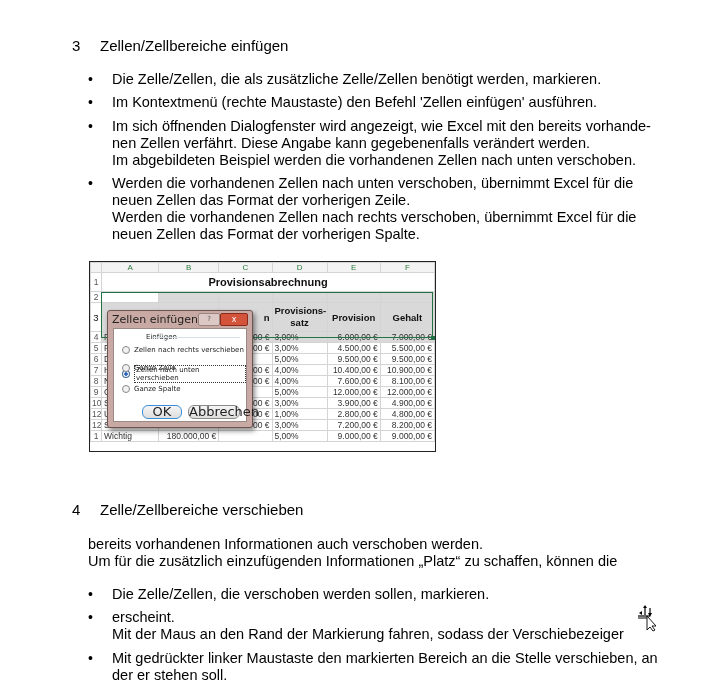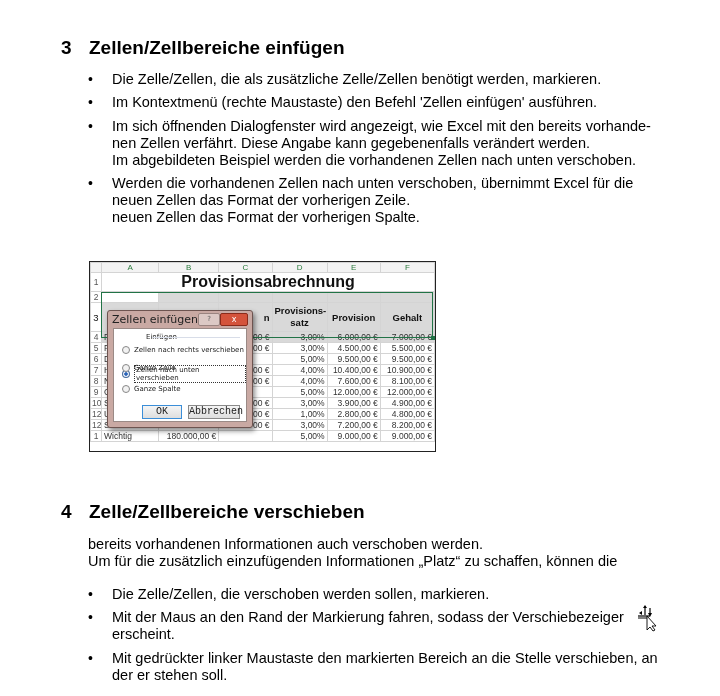--- a/index.html
+++ b/index.html
@@ -1,58 +1,58 @@
 <!DOCTYPE html>
 <html><head>
 <meta charset="utf-8">
 <style>
   html, body { margin:0; padding:0; background:#ffffff; }
   body { width:720px; height:696px; position:relative; overflow:hidden;
          font-family:"Liberation Sans", sans-serif; color:#000; font-size:14.5px; }
-  .h { position:absolute; left:61px; font-weight:bold; font-size:19px; }
+  .h { position:absolute; left:72px; font-weight:normal; font-size:15px; }
   .h .num { display:inline-block; width:28px; }
   .bullet { position:absolute; left:88px; width:590px; line-height:17px; }
   .bullet .dot { position:absolute; left:0; top:0; font-size:14px; }
   .bullet .txt { margin-left:24px; display:block; }
   .para { position:absolute; left:88px; width:590px; line-height:17px; }
 
   
   .xl { position:absolute; left:89px; top:261px; width:345px; height:189px;
         border:1px solid #222; overflow:hidden; background:#fff;
         font-family:"Liberation Sans", sans-serif; font-size:8.5px; color:#333; }
   .xl table { border-collapse:collapse; table-layout:fixed; width:345px; }
   .xl td { border:1px solid #d4d4d4; padding:0 2px; height:10px; white-space:nowrap; overflow:hidden; }
   .xl td.rh { background:#fff; color:#555; text-align:center; width:10px; padding:0 1px; }
   .xl tr.colhdr td { background:#f3f3f3; color:#2a7a3c; text-align:center; height:9px; font-size:8px; }
-  .xl .title { font-size:16px; font-weight:bold; text-align:center; color:#111; height:18px; }
+  .xl .title { font-size:11px; font-weight:bold; text-align:center; color:#111; height:18px; }
   .xl tr.hdr td { background:#d9d9d9; font-weight:bold; text-align:center; font-size:9.5px; color:#111; height:28px; }
   .xl tr.r2 td { background:#d9d9d9; height:9px; }
   .xl tr.r4 td { background:#d9d9d9; }
   .xl .num { text-align:right; }
-  .xl .ctr { text-align:right; }
+  .xl .ctr { text-align:left; }
   .sel { position:absolute; left:11px; top:30px; width:330px; height:44px; border:1.5px solid #217346; pointer-events:none; }
   .sel .handle { position:absolute; right:-3px; bottom:-3px; width:4px; height:4px; background:#217346; }
 
   .dlg { position:absolute; left:17px; top:48px; width:144px; height:116px;
          background:#c9a9a3; border:1px solid #6d5450; border-radius:3px;
          box-shadow:2px 3px 5px rgba(0,0,0,0.45); font-family:"DejaVu Sans", sans-serif; }
   .dlg .tb { position:absolute; left:4px; top:2px; font-size:11px; color:#222; line-height:14px; }
   .dlg .help { position:absolute; left:90px; top:2px; width:20px; height:11px; border:1px solid #9a8480;
                background:#dcc9c5; font-size:7px; text-align:center; line-height:11px; color:#555; border-radius:2px; }
   .dlg .close { position:absolute; left:112px; top:2px; width:26px; height:11px; border:1px solid #8b2a1a;
                 background:#d4533b; color:#fff; font-size:8px; text-align:center; line-height:11px; border-radius:2px; }
   .dlg .body { position:absolute; left:5px; top:17px; width:132px; height:92px; background:#fff; border:1px solid #9a8a86; }
   .dlg .grp { position:absolute; left:2px; top:4px; font-size:7px; color:#222;margin-left:30px; }
   .dlg .grpline { position:absolute; left:38px; top:8px; width:88px; height:1px; background:#d8dde8; }
   .dlg .opt { position:absolute; left:8px; font-size:7px; color:#222; display:flex; align-items:center; }
   .dlg .radio { width:6px; height:6px; border:1px solid #888; border-radius:50%; margin-right:4px; background:#f2f2f2; }
   .dlg .radio.on { background:radial-gradient(circle,#2a64b8 35%,#e8eef8 45%); border-color:#4a6d9c; }
   .dlg .opt.focus .lbl { border:1px dotted #333; padding:0 1px; }
   .dlg .btn { position:absolute; top:76px; height:12px; border:1px solid #8a8a8a; background:linear-gradient(#f5f5f5,#dedede);
-              font-size:10px; text-align:center; line-height:12px; border-radius:0; color:#222;font-family:Liberation Mono, monospace; }
+              font-size:13px; text-align:center; line-height:12px; border-radius:6px; color:#222; }
   .dlg .btn.ok { left:28px; width:38px; border-color:#3b8ed8; }
   .dlg .btn.cancel { left:74px; width:50px; }
 
   .cursor-icon { position:absolute; left:636px; top:604px; width:24px; height:28px; }
 </style>
 </head>
 <body>
 
 <div class="h" style="top:37px">
   <span class="num">3</span><span>Zellen/Zellbereiche einfügen</span>
@@ -69,20 +69,21 @@
 <div class="bullet" style="top:118px">
   <span class="dot">•</span>
   <span class="txt">Im sich öffnenden Dialogfenster wird angezeigt, wie Excel mit den bereits vorhande-</span>
   <span class="txt">nen Zellen verfährt. Diese Angabe kann gegebenenfalls verändert werden.</span>
   <span class="txt">Im abgebildeten Beispiel werden die vorhandenen Zellen nach unten verschoben.</span>
 </div>
 <div class="bullet" style="top:175px">
   <span class="dot">•</span>
   <span class="txt">Werden die vorhandenen Zellen nach unten verschoben, übernimmt Excel für die</span>
   <span class="txt">neuen Zellen das Format der vorherigen Zeile.</span>
+  <span class="txt">Werden die vorhandenen Zellen nach rechts verschoben, übernimmt Excel für die</span>
   <span class="txt">neuen Zellen das Format der vorherigen Spalte.</span>
 </div>
 
 <div class="xl">
   <table>
     <colgroup>
       <col style="width:11px">
         <col style="width:57px">
         <col style="width:60px">
         <col style="width:53px">
@@ -257,22 +258,22 @@
   <span style="display:block">bereits vorhandenen Informationen auch verschoben werden.</span>
   <span style="display:block">Um für die zusätzlich einzufügenden Informationen „Platz“ zu schaffen, können die</span>
 </div>
 
 <div class="bullet" style="top:586px">
   <span class="dot">•</span>
   <span class="txt">Die Zelle/Zellen, die verschoben werden sollen, markieren.</span>
 </div>
 <div class="bullet" style="top:609px">
   <span class="dot">•</span>
+  <span class="txt">erscheint.</span>
   <span class="txt">Mit der Maus an den Rand der Markierung fahren, sodass der Verschiebezeiger</span>
-  <span class="txt">erscheint.</span>
 </div>
 <div class="bullet" style="top:650px">
   <span class="dot">•</span>
   <span class="txt">Mit gedrückter linker Maustaste den markierten Bereich an die Stelle verschieben, an</span>
   <span class="txt">der er stehen soll.</span>
 </div>
 
 <svg class="cursor-icon" viewBox="0 0 24 28">
   <line x1="2" y1="12" x2="14" y2="12" stroke="#000" stroke-width="1.2"></line>
   <line x1="2" y1="14" x2="11" y2="14" stroke="#000" stroke-width="1"></line>

